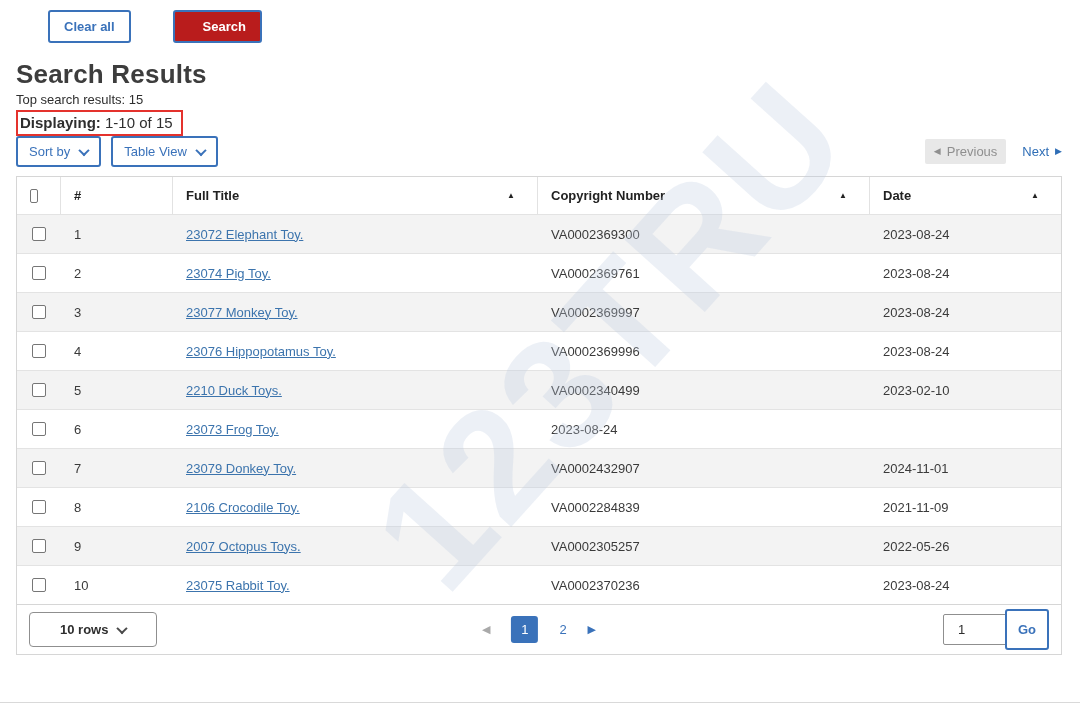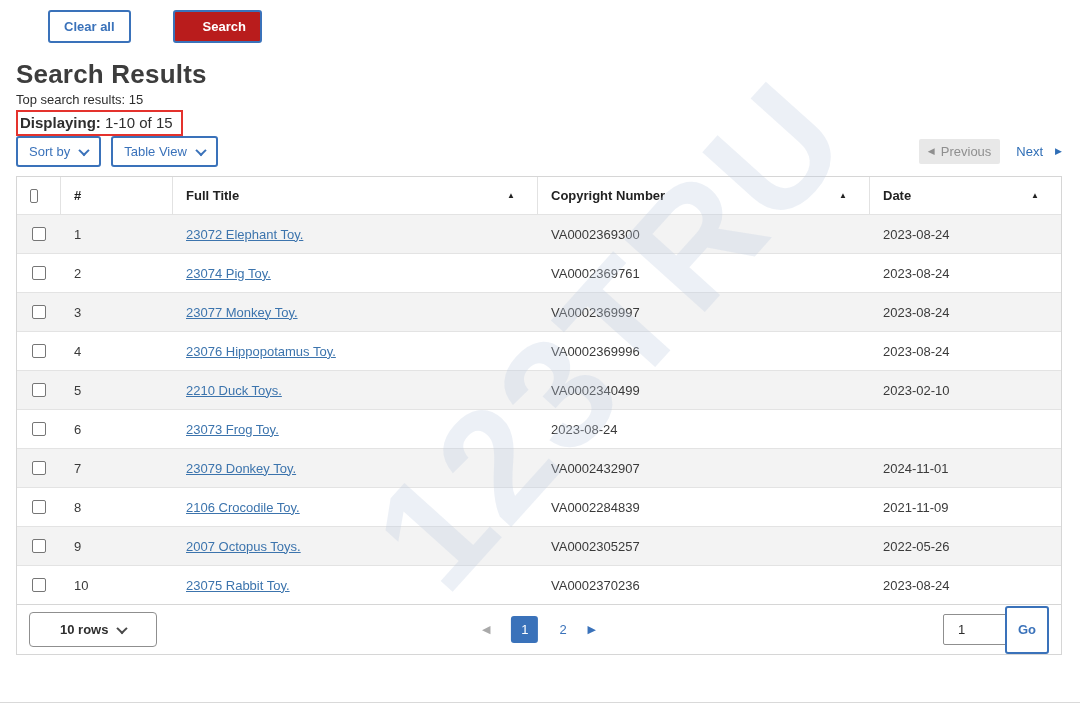--- a/index.html
+++ b/index.html
@@ -30,21 +30,21 @@
   .controls-row { display:flex; justify-content:space-between; align-items:center; }
   .left-controls { display:flex; gap:10px; }
   .ctrl-btn { display:inline-flex; align-items:center; gap:10px; background:#fff;
     border:2px solid #3a72ba; color:#3a72ba; font-size:13px; font-weight:400;
     padding:6px 11px; border-radius:3px; cursor:pointer; font-family:inherit; }
   .chev { width:8px; height:8px; border-left:2px solid currentColor; border-bottom:2px solid currentColor;
     transform:rotate(-45deg) translate(1px,-1px); display:inline-block; }
   .pager-top { display:flex; align-items:center; gap:16px; font-size:13px; }
   .prev-chip { background:#e8e8e8; color:#8f8f8f; padding:5px 9px; border-radius:2px;
     display:inline-flex; align-items:center; gap:6px; cursor:default; }
-  .next-link { color:#2f6eb6; display:inline-flex; align-items:center; gap:12px; cursor:pointer; }
+  .next-link { color:#2f6eb6; display:inline-flex; align-items:center; gap:6px; cursor:pointer; }
   .tri { font-size:9px; line-height:1; }
 
   
   .results-table { margin-top:9px; border:1px solid #d6d6d6; width:1046px; background:#fff;
     position:relative; z-index:2; }
   .tr { display:grid; grid-template-columns:44px 112px 365px 332px 1fr; align-items:center; }
   .thead { height:37px; background:#fff; }
   .thead .th { font-size:13px; font-weight:700; color:#222; height:37px;
     display:flex; align-items:center; justify-content:space-between;
     border-right:1px solid #e2e2e2; padding:0 22px 0 13px; }
@@ -70,21 +70,21 @@
     position:absolute; left:50%; transform:translateX(-50%); }
   .nav-tri { font-size:11px; cursor:pointer; }
   .nav-tri.disabled { color:#a9a9a9; cursor:default; }
   .nav-tri.active { color:#3a72ba; }
   .page-current { width:27px; height:27px; background:#3a72ba; color:#fff; border-radius:3px;
     display:flex; align-items:center; justify-content:center; font-size:13px; cursor:default; }
   .page-link { color:#3a72ba; cursor:pointer; }
   .goto { display:flex; align-items:center; }
   .goto-input { width:63px; height:31px; border:1px solid #8f8f8f; border-radius:2px 0 0 2px;
     font-size:13px; padding-left:14px; font-family:inherit; color:#2e2e2e; }
-  .go-btn { height:48px; margin-left:-1px; background:#fff; border:2px solid #3a72ba;
+  .go-btn { height:41px; margin-left:-1px; background:#fff; border:2px solid #3a72ba;
     color:#3a72ba; font-size:13px; font-weight:600; padding:0 11px; border-radius:3px;
     cursor:pointer; font-family:inherit; }
 
   .bottom-divider { position:absolute; left:0; bottom:9px; width:1080px; height:1px;
     background:#d9d9d9; }
 </style>
 </head>
 <body>
 
 <div class="page">

